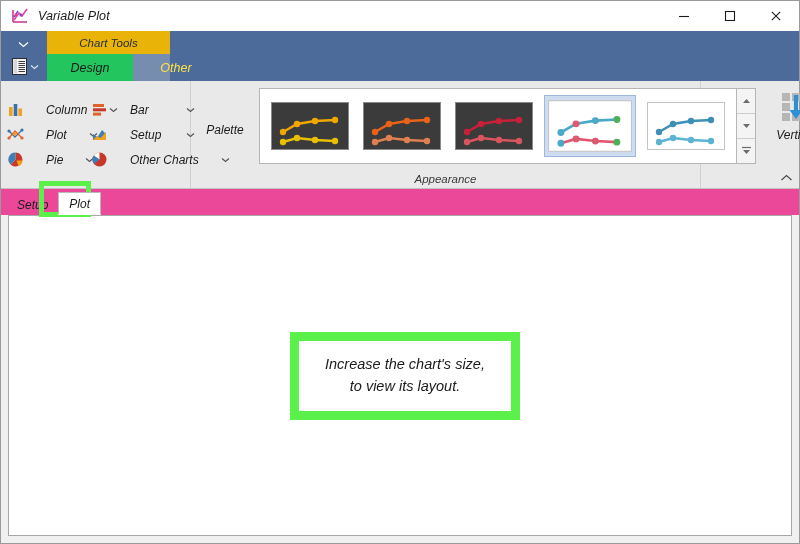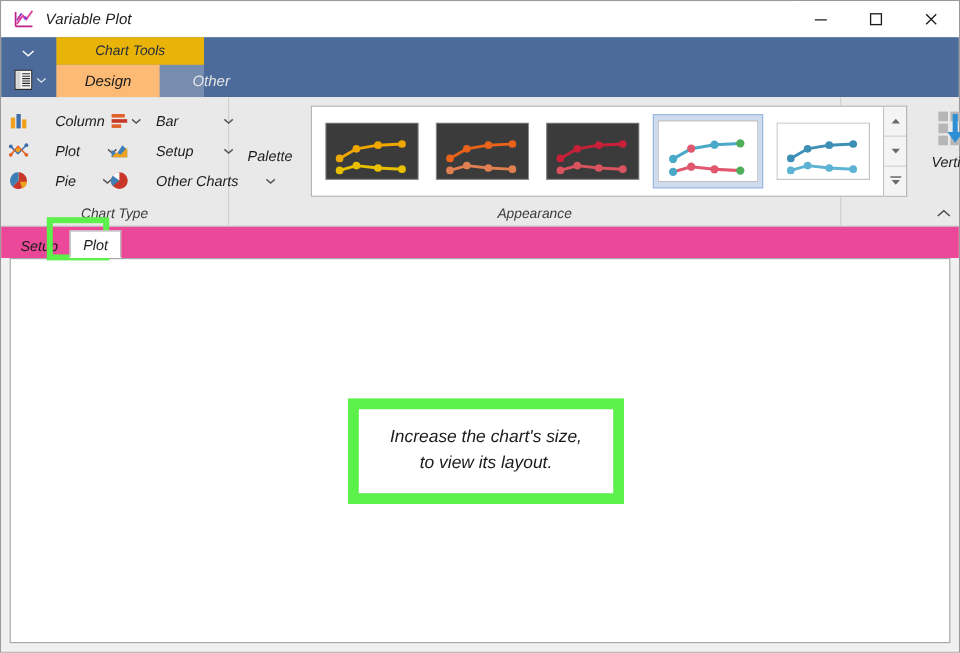--- a/index.html
+++ b/index.html
@@ -126,24 +126,24 @@
     display: flex;
     align-items: stretch;
   }
   .rtab {
     min-width: 58px;
     padding: 0 14px;
     display: flex;
     align-items: center;
     justify-content: center;
     font-size: 12.5px;
-    color: #e5e5e5;
+    color: #fde047;
   }
   .rtab.active {
-    background: #fdba74;
+    background: #22c55e;
     color: #1b1b1b;
   }
 
   
   .ribbon-body {
     position: relative;
     height: 107px;
     background: #e9e9e9;
     border-bottom: 1px solid #c3c3c3;
     flex: 0 0 auto;
@@ -515,21 +515,20 @@
               <path d="M8.5 8.5 L3 13 A7 7 0 0 1 3 4.5 Z" fill="#3f7fb5"></path>
             </svg>
             <span class="ct-lbl">Other Charts</span>
             <svg class="ct-chev" width="9" height="6" viewBox="0 0 9 6">
               <path d="M1 1.5 L4.5 4.5 L8 1.5" stroke="#555" stroke-width="1.2" fill="none"></path>
             </svg>
           </div>
 
         </div>
       </div>
-      <div class="rgroup-label">Chart Type</div>
     </div>
 
     <div class="rgroup g-appearance">
       <div class="rgroup-inner">
         <div class="app-inner">
 
           <div class="palette-btn">
             <svg width="38" height="38" viewBox="0 0 38 38">
               <circle cx="19" cy="19" r="17" fill="#f0f0f0" stroke="#8c8c8c" stroke-width="1.4"></circle>
               <g transform="translate(19,19)">

